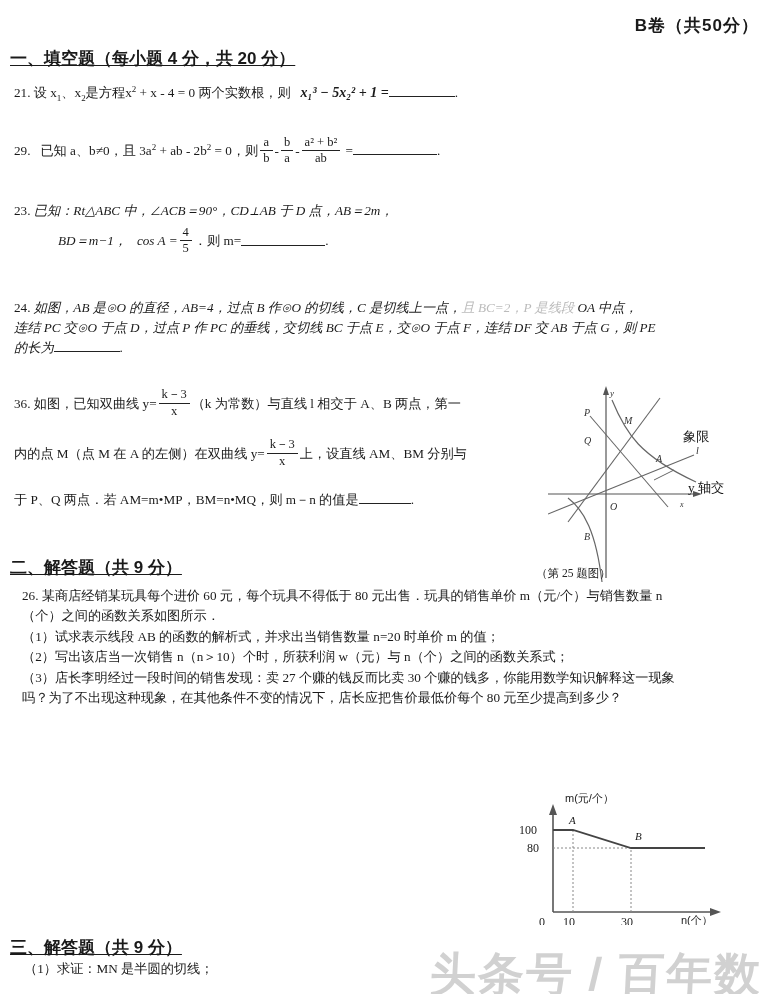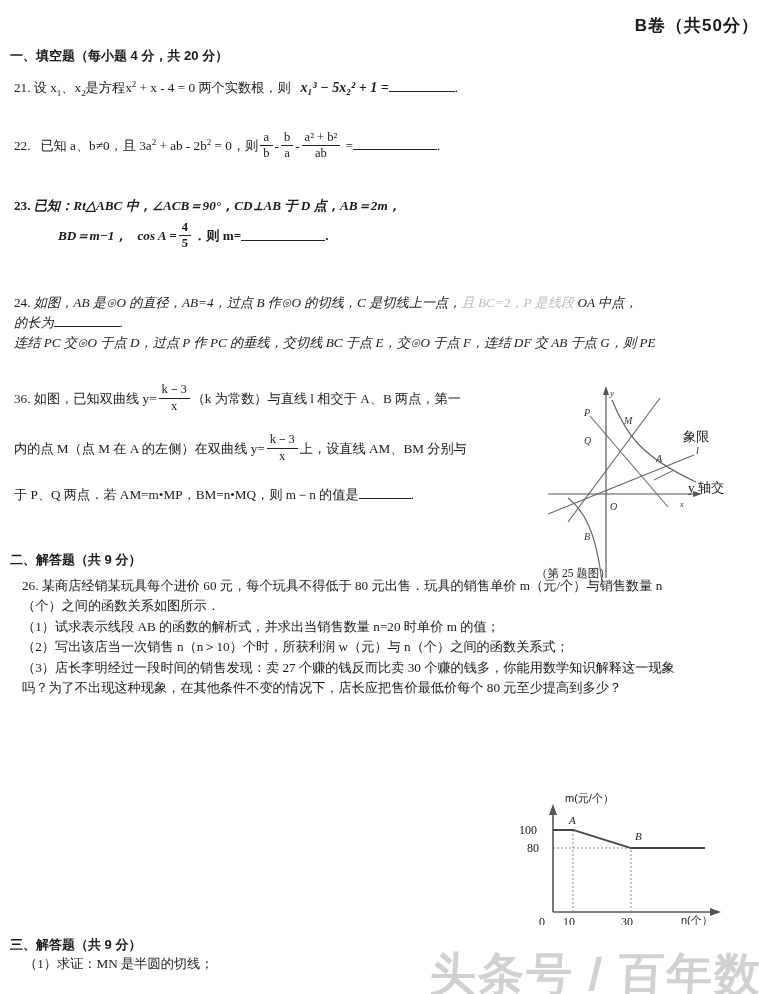--- a/index.html
+++ b/index.html
@@ -17,24 +17,25 @@
 
   .doc-title {
     text-align: right;
     font-size: 17px;
     font-weight: bold;
     letter-spacing: 1px;
     margin: 14px 0 6px 0;
     font-family: "Liberation Sans", "DejaVu Sans", sans-serif;
   }
   .section-head {
-    font-size: 13px;
+    font-size: 17px;
     font-weight: bold;
     margin: 10px 0 7px 10px;
     font-family: "Liberation Sans", "DejaVu Sans", sans-serif;
+    text-decoration: underline;
   }
   .q {
     font-size: 13.2px;
     line-height: 1.52;
     margin: 0 10px 0 14px;
     position: relative;
   }
   .ital { font-style: italic; font-family: "Liberation Serif", serif; }
   .blank {
     display: inline-block;
@@ -58,21 +59,21 @@
     margin: 0 2px;
     position: relative;
     top: -0.12em;
     line-height: 1.08;
   }
   .frac .num { border-bottom: 1px solid #222; padding: 0 3px 1px 3px; font-size: 0.95em; }
   .frac .den { padding: 1px 3px 0 3px; font-size: 0.95em; }
 
   .q21 { margin-top: 12px; }
   .q22 { margin-top: 34px; }
-  .q23 { margin-top: 34px; font-weight: bold; }
+  .q23 { margin-top: 34px; }
   .q23-line2 { margin-left: 44px; margin-top: 6px; }
   .q24 { margin-top: 40px; }
   .q25 { margin-top: 32px; }
   .q25-line { margin-bottom: 20px; max-width: 560px; }
 
   .faded { color: #bbb; }
 
   
   .fig25 {
     position: absolute;
@@ -147,21 +148,21 @@
 
   <div class="section-head">一、填空题（每小题 4 分，共 20 分）</div>
 
   <div class="q q21">
     <span>21.</span>
     <span>设 x</span><sub>1</sub><span>、x</span><sub>2</sub><span>是方程x</span><sup>2</sup><span> + x - 4 = 0 两个实数根，则</span>
     &nbsp;&nbsp;<span class="ital" style="font-weight:bold;font-size:14px;">x₁³ − 5x₂² + 1 =</span><span class="blank b-md"></span><span>.</span>
   </div>
 
   <div class="q q22">
-    <span>22.</span>&nbsp;&nbsp;
+    <span>29.</span>&nbsp;&nbsp;
     <span>已知 a、b≠0，且 3a</span><sup>2</sup><span> + ab - 2b</span><sup>2</sup><span> = 0，则</span><span class="frac">
         <span class="num">a</span>
         <span class="den">b</span>
       </span><span>-</span><span class="frac">
         <span class="num">b</span>
         <span class="den">a</span>
       </span><span>-</span><span class="frac">
         <span class="num">a² + b²</span>
         <span class="den">ab</span>
       </span>&nbsp;<span>=</span><span class="blank b-lg"></span><span>.</span>
@@ -180,24 +181,24 @@
         </span><span>．则 m=</span><span class="blank b-lg"></span><span>.</span>
     </div>
   </div>
 
   <div class="q q24">
     <div>
       <span>24.</span>
       <span class="ital">如图，AB 是⊙O 的直径，AB=4，过点 B 作⊙O 的切线，C 是切线上一点，</span><span class="ital faded">且 BC=2，P 是线段</span><span class="ital"> OA 中点，</span>
     </div>
     <div>
+      <span class="ital">连结 PC 交⊙O 于点 D，过点 P 作 PC 的垂线，交切线 BC 于点 E，交⊙O 于点 F，连结 DF 交 AB 于点 G，则 PE</span>
+    </div>
+    <div>
       <span class="ital">的长为</span><span class="blank b-md"></span><span>.</span>
-    </div>
-    <div>
-      <span class="ital">连结 PC 交⊙O 于点 D，过点 P 作 PC 的垂线，交切线 BC 于点 E，交⊙O 于点 F，连结 DF 交 AB 于点 G，则 PE</span>
     </div>
   </div>
 
   <div class="q q25">
     <div class="q25-line">
       <span>36.</span>
       <span>如图，已知双曲线 y=</span><span class="frac">
           <span class="num">k－3</span>
           <span class="den">x</span>
         </span><span>（k 为常数）与直线 l 相交于 A、B 两点，第一</span>

